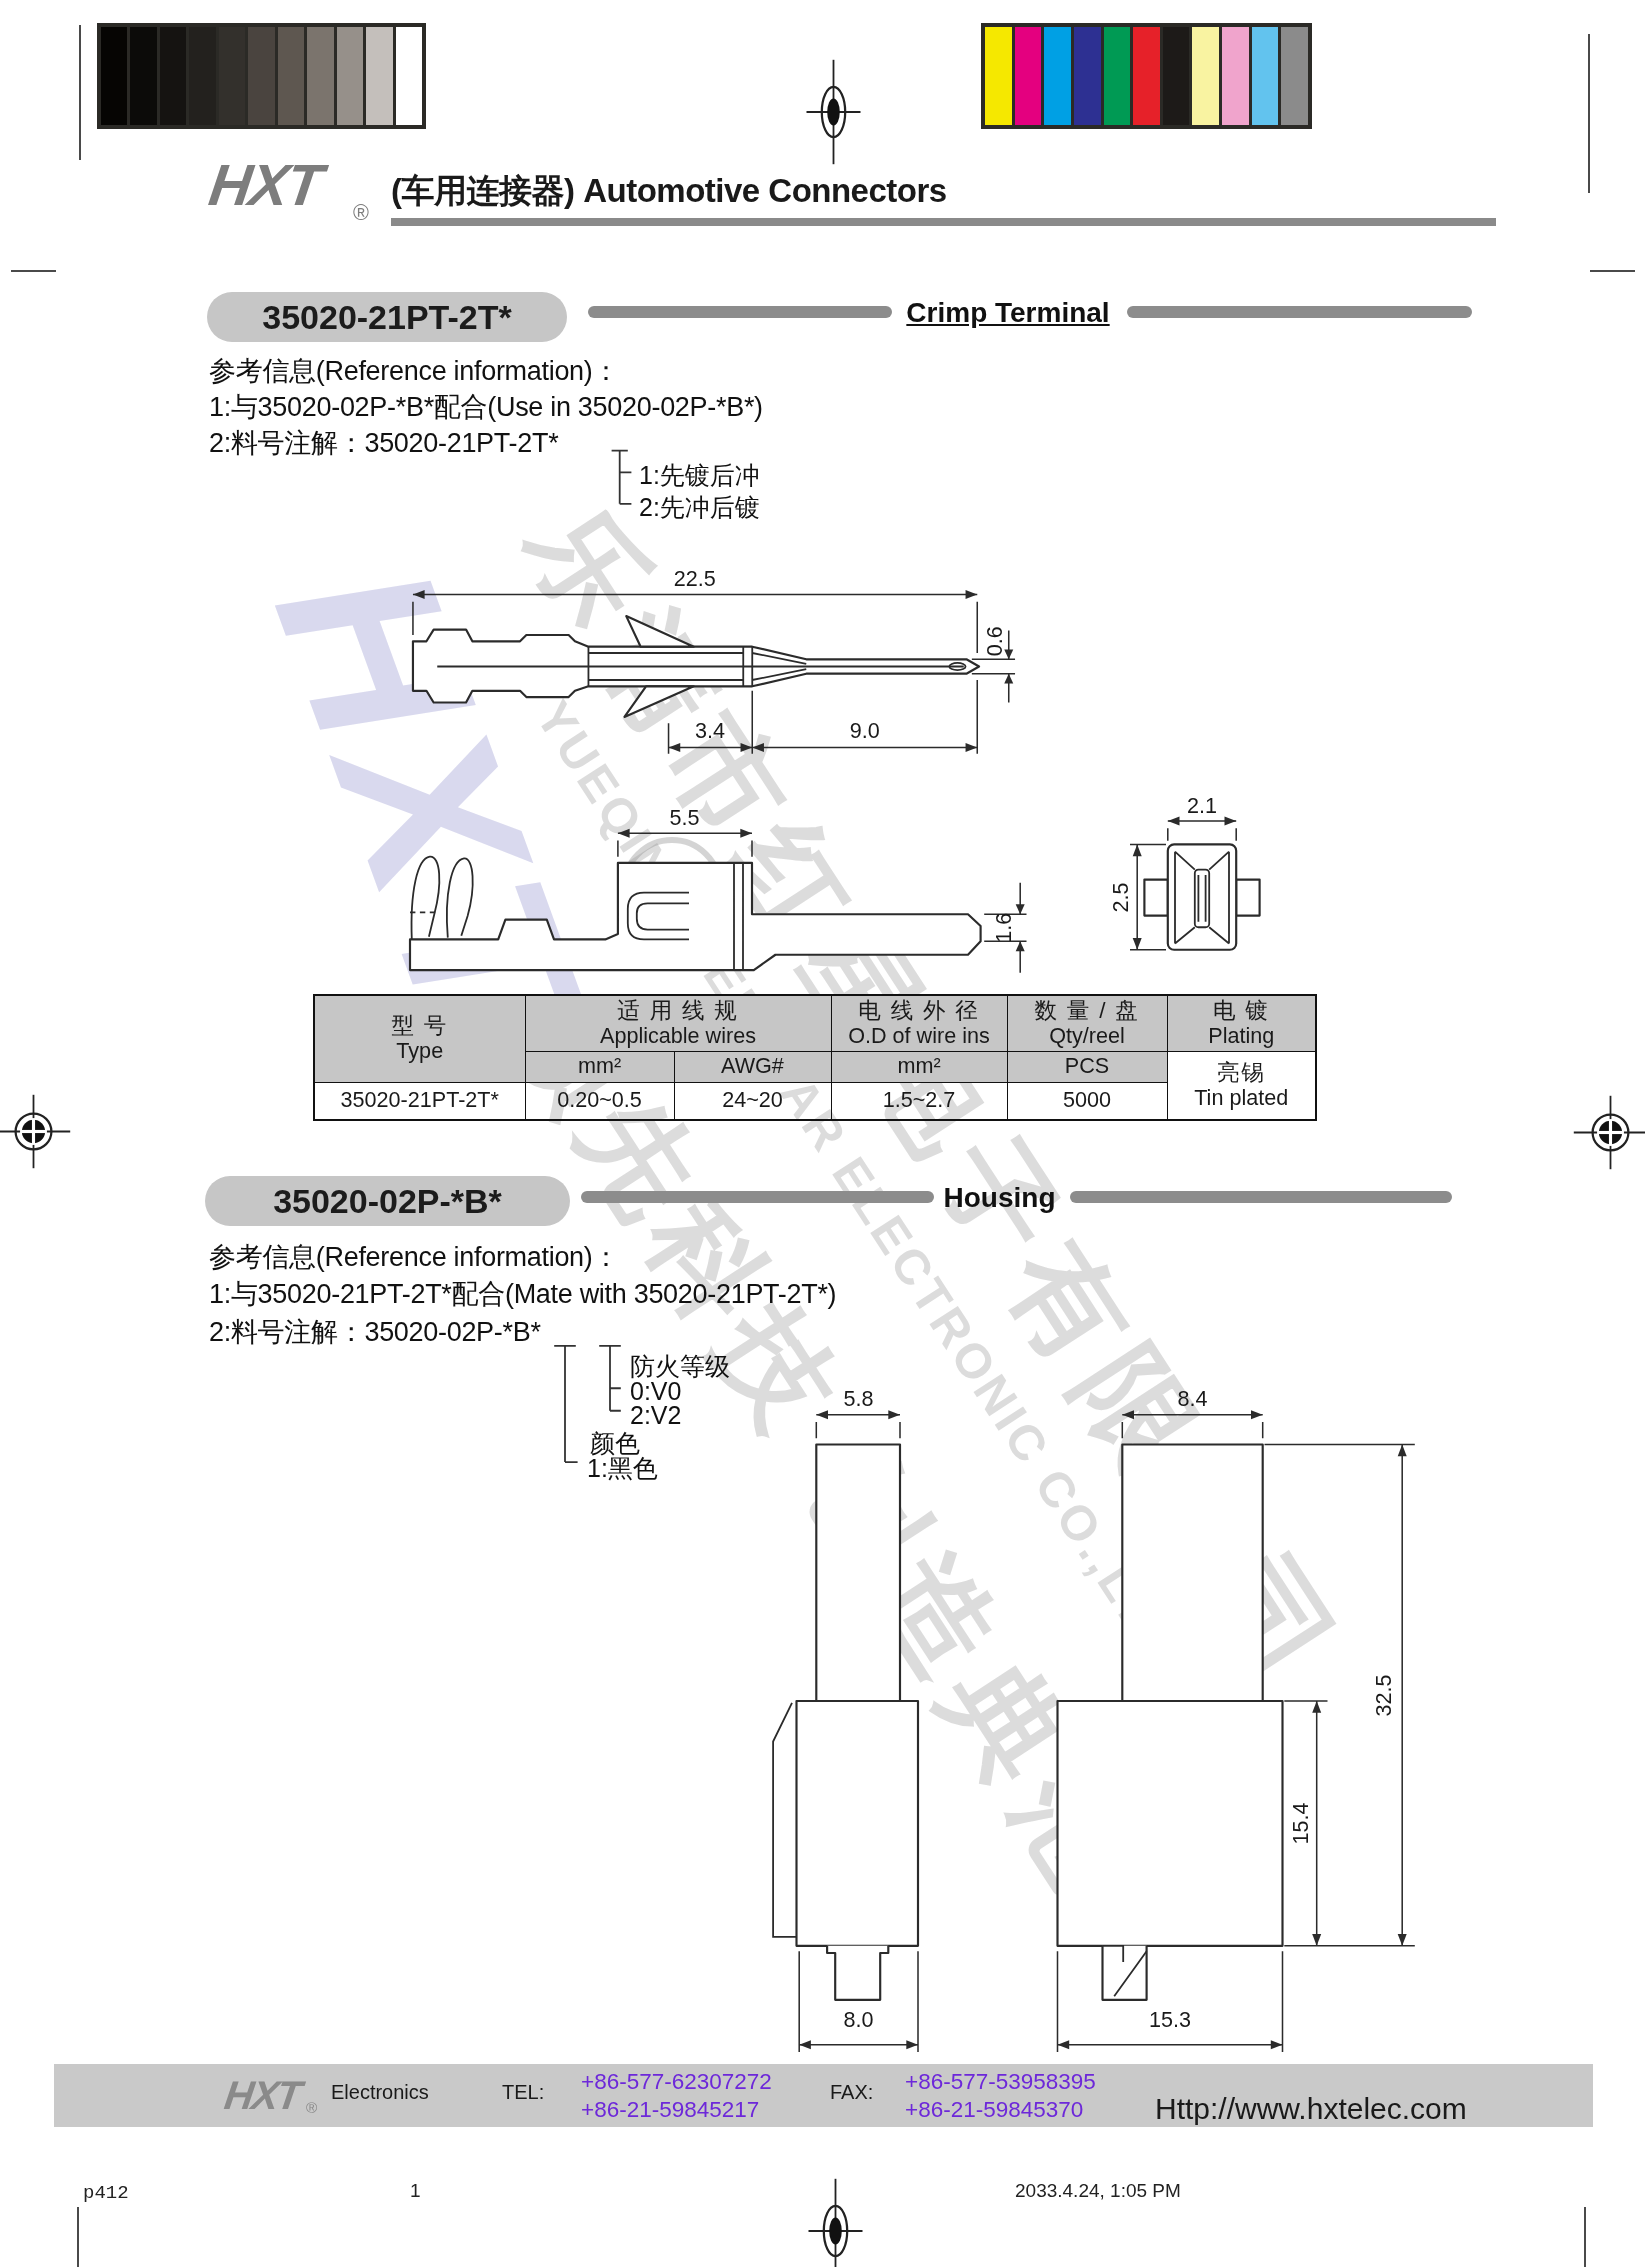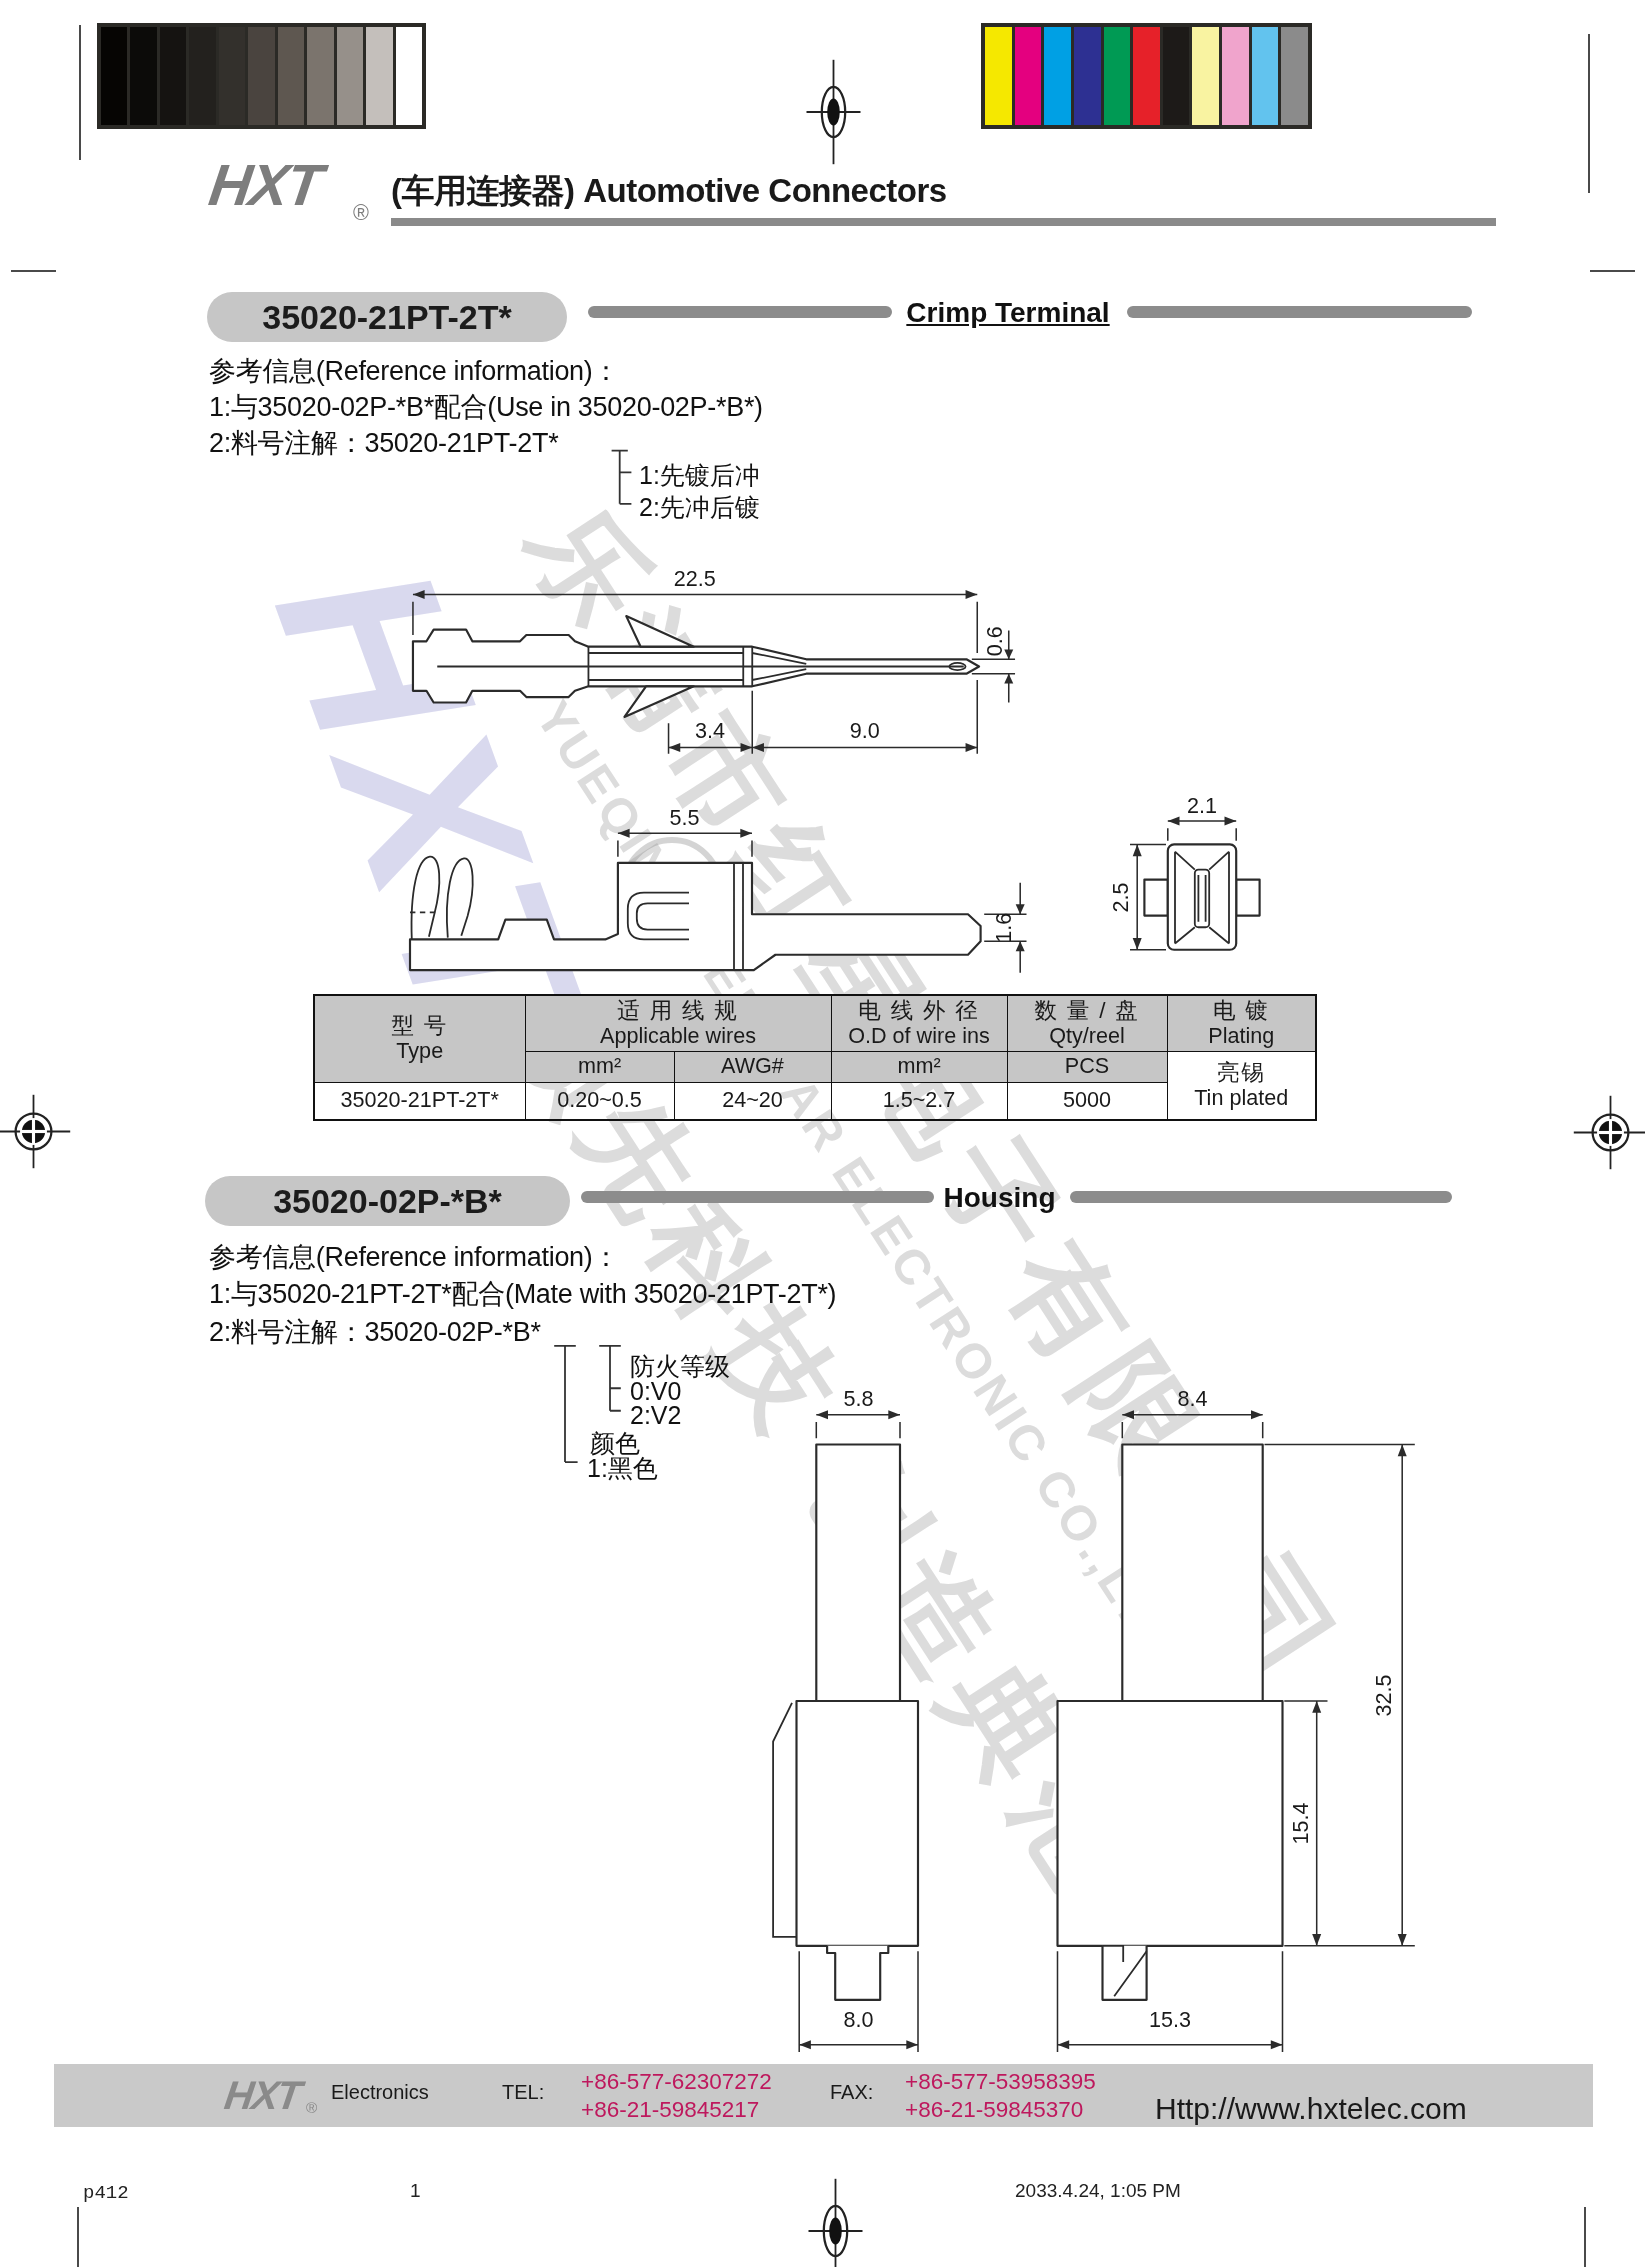--- a/index.html
+++ b/index.html
@@ -45,21 +45,21 @@
   .wm-hxt{font-size:225px;font-weight:bold;font-style:italic;color:rgba(165,165,215,0.42);
           transform:rotate(70deg);letter-spacing:10.8px;}
   .wm-cn{font-size:113px;font-weight:bold;color:rgba(150,150,150,0.33);transform:rotate(57deg);letter-spacing:12.6px;}
   .wm-en{font-size:49px;font-weight:bold;color:rgba(150,150,150,0.33);transform:rotate(57deg);letter-spacing:3.6px;}
   .wm-ring{border:6.3px solid rgba(160,160,160,0.45);border-radius:50%;color:rgba(160,160,160,0.5);
            display:flex;align-items:center;justify-content:center;font-size:52px;font-weight:bold;}
   
   .footbar{background:#c9c9c9;}
   .logo-foot{font-size:40px;font-weight:bold;font-style:italic;color:#8a8a8a;transform:skewX(-8deg);letter-spacing:-1.8px;}
   .foot-txt{font-size:20px;color:#1a1a1a;}
-  .foot-num{font-size:22.5px;color:#be185d;line-height:28px;white-space:nowrap;}
+  .foot-num{font-size:22.5px;color:#6d28d9;line-height:28px;white-space:nowrap;}
   .print-info{font-size:19px;color:#222;}
   .serif{font-family:Liberation Mono, monospace;}
   .cropline{background:#4a4a4a;}
 </style>
 </head>
 <body>
 
 <div class="page">
 
   <div class="abs cropline" style="left:79px;top:25px;width:1.8px;height:135px;"></div>

